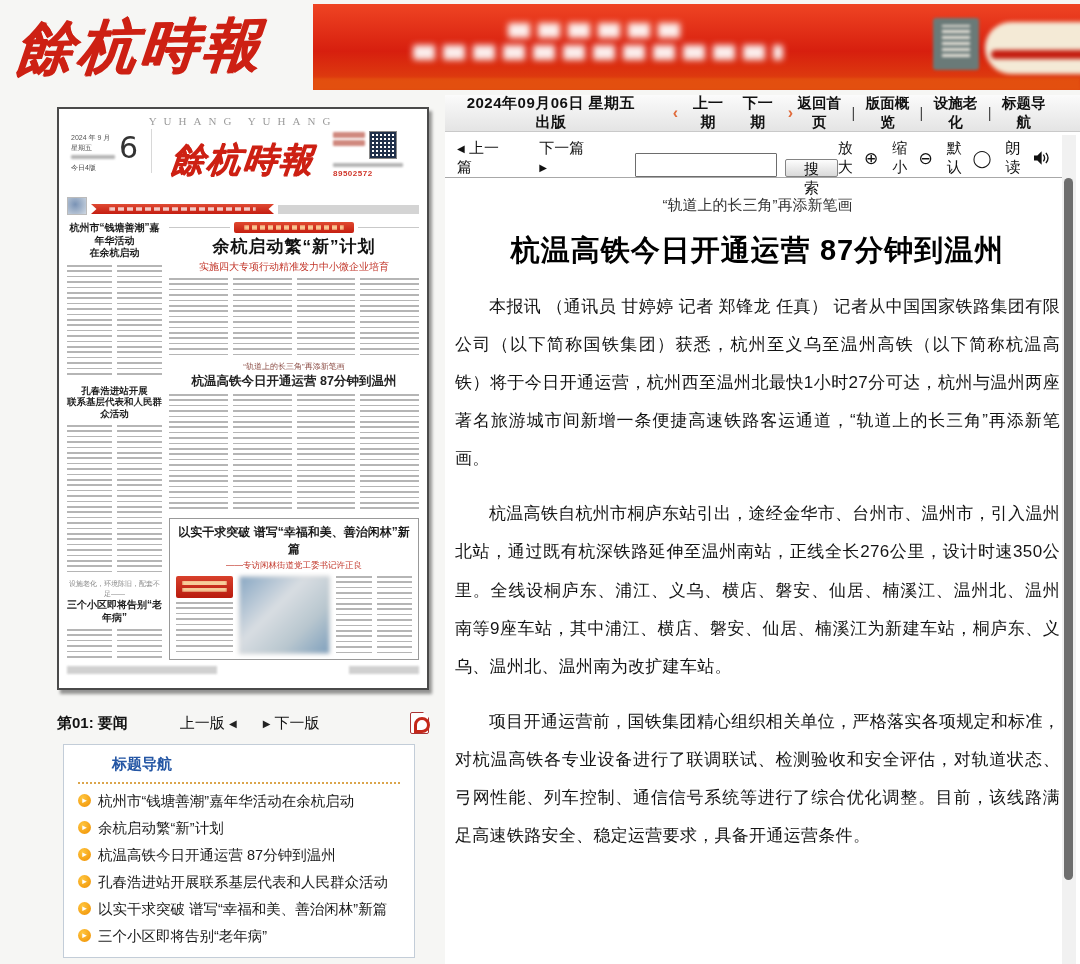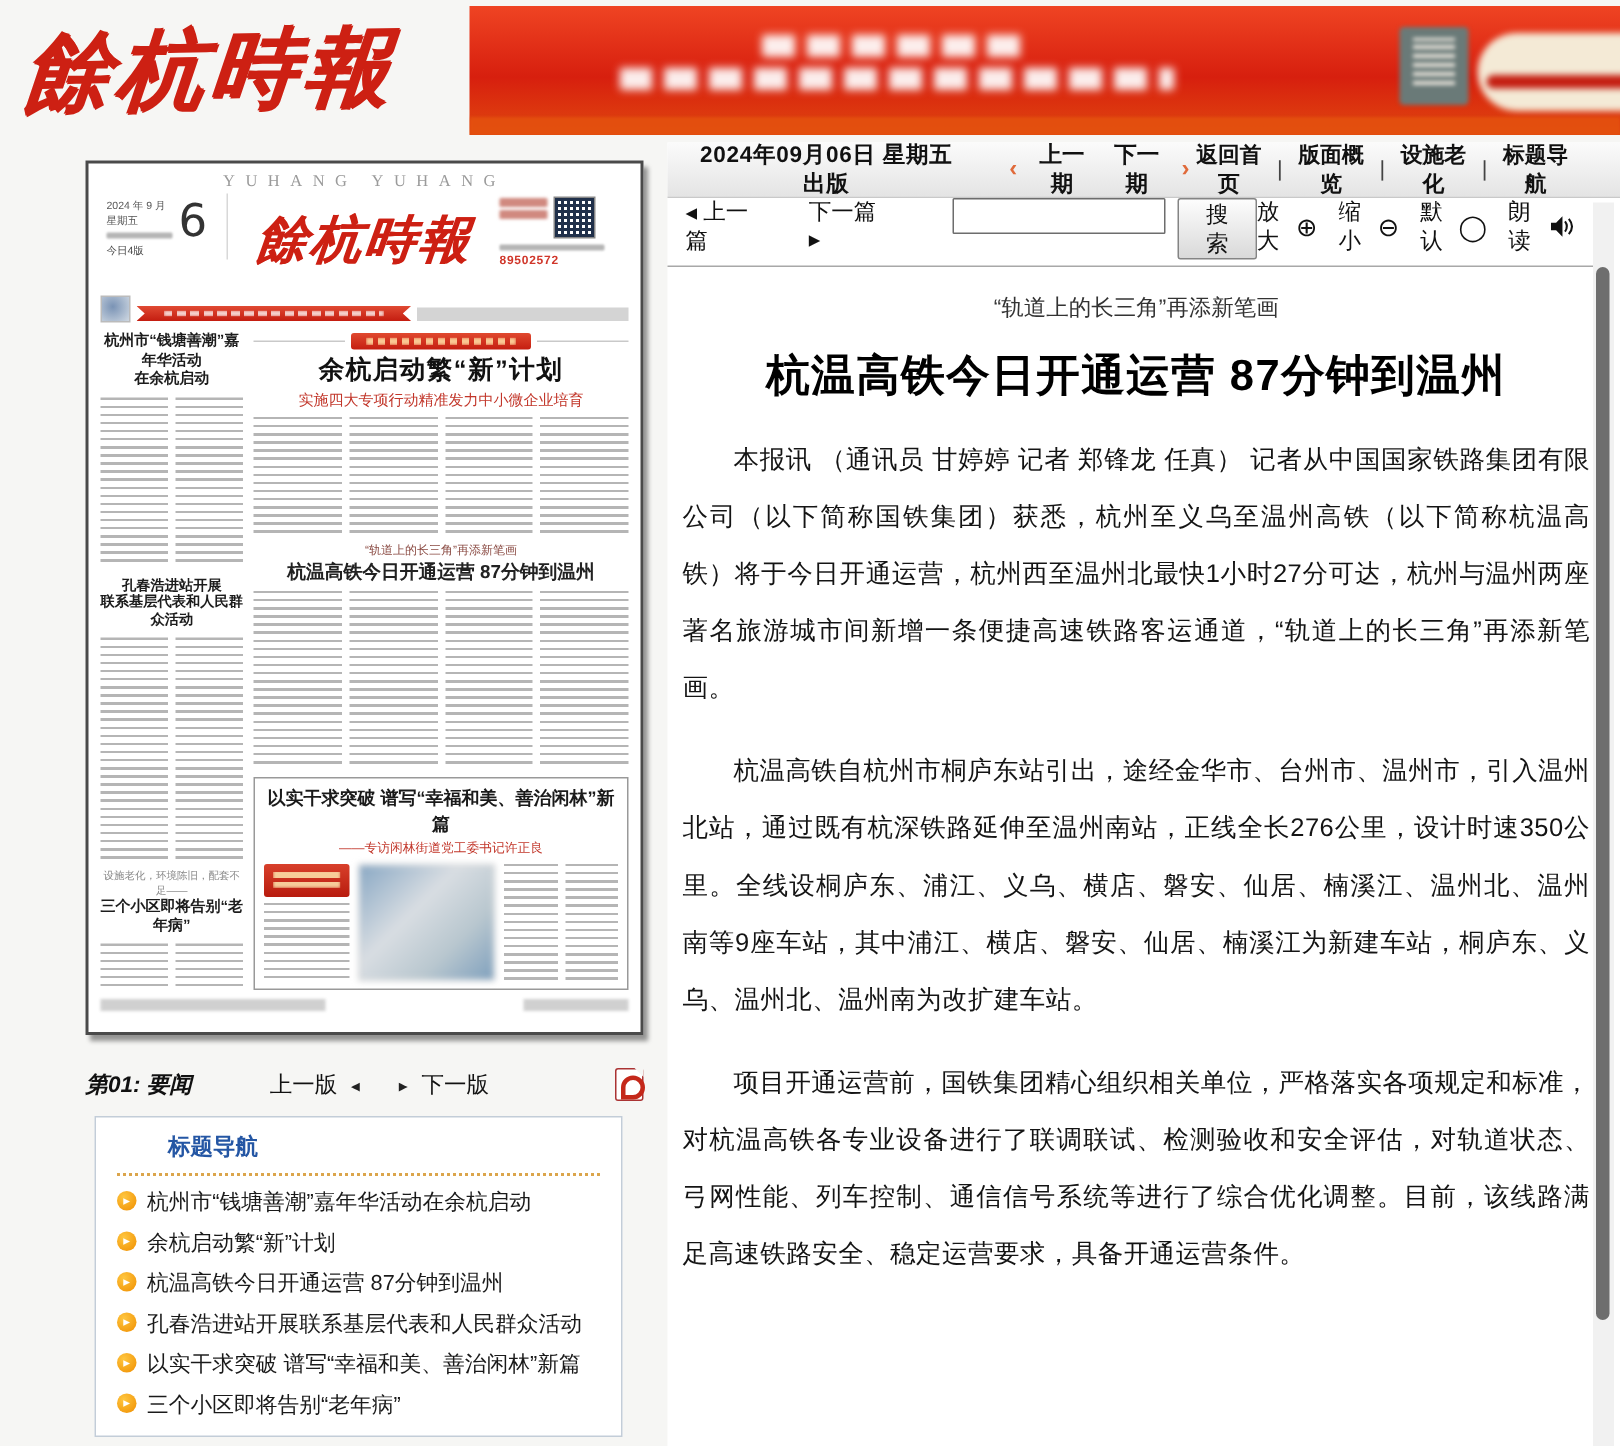--- a/index.html
+++ b/index.html
@@ -91,22 +91,22 @@
     -webkit-mask-image:repeating-linear-gradient(0deg,#000 0 4px,transparent 4px 7px);
     mask-image:repeating-linear-gradient(0deg,#000 0 4px,transparent 4px 7px);}
   .a5-photo{width:38%;background:linear-gradient(135deg,#89a8c4 0%,#d8dde2 40%,#b9c7cf 70%,#7fa0bd 100%);
     filter:blur(2px);border:1px solid #ccc;}
   .a6-kicker{font-size:7px;color:#888;text-align:center;margin-top:6px;}
   .thumb-footer{display:flex;justify-content:space-between;margin-top:6px;}
   .thumb-footer .f{height:8px;filter:blur(1px);opacity:.7;background:#bdbdbd;}
 
   
   #pagenav{left:57px;top:710px;width:372px;height:26px;display:flex;align-items:center;font-size:15px;color:#111;}
-  #pagenav .plabel{font-weight:bold;font-style:italic;}
-  #pagenav .pnav{margin-left:52px;display:flex;gap:26px;font-family:Liberation Mono, monospace;}
+  #pagenav .plabel{font-weight:bold;}
+  #pagenav .pnav{margin-left:52px;display:flex;gap:26px;}
   #pagenav .navlink{cursor:pointer;}
   #pagenav .tri{font-size:10px;vertical-align:1px;color:#222;}
   .pdf-icon{margin-left:auto;width:17px;height:20px;background:#fff;border:1px solid #a33;position:relative;border-radius:2px;}
   .pdf-icon::before{content:"";position:absolute;right:-1px;top:-1px;border-style:solid;border-width:0 6px 6px 0;
     border-color:transparent #f6f6f4 transparent transparent;}
   .pdf-icon::after{content:"";position:absolute;left:3px;top:4px;width:10px;height:10px;border:3px solid #c4281a;
     border-radius:50% 50% 50% 0;}
 
   
   #titlenav{left:63px;top:744px;width:352px;height:214px;background:#fff;border:1px solid #c3cdd8;
@@ -123,27 +123,27 @@
   #rightpanel{left:445px;top:95px;width:635px;bottom:0;background:#fff;}
   #issue-header{height:37px;background:linear-gradient(180deg,#fbfbfb,#e4e4e4);
     border-bottom:1px solid #c9c9c9;display:flex;align-items:center;font-size:15px;color:#111;padding:0 12px;box-sizing:border-box;text-align:center;}
   #issue-header .date{font-weight:bold;letter-spacing:.5px;}
   #issue-header .issue-links{margin-left:28px;display:flex;align-items:center;gap:10px;font-weight:bold;}
   #issue-header .red-arrow{color:#e06a3a;font-weight:bold;font-size:16px;}
   #issue-header .top-links{margin-left:auto;margin-right:18px;font-size:14.5px;font-weight:bold;display:flex;gap:6px;align-items:center;}
   #issue-header .top-links .sep{color:#444;font-weight:normal;}
   #issue-header .toplink{cursor:pointer;}
 
-  #toolbar{height:46px;display:flex;align-items:flex-start;border-bottom:1px solid #a8a8a8;
+  #toolbar{height:46px;display:flex;align-items:flex-end;border-bottom:1px solid #a8a8a8;
     padding:0 12px;box-sizing:border-box;font-size:15px;color:#111;margin-right:18px;}
   #toolbar .artnav{display:flex;gap:34px;}
   #toolbar .navlink{cursor:pointer;}
   #toolbar .tri{font-size:10px;vertical-align:1px;}
   #search-input{margin-left:48px;width:132px;height:22px;border:1px solid #6d6d6d;border-radius:1px;font-size:14px;padding:0 4px;}
-  #search-btn{margin-left:8px;height:41px;padding:0 12px;font-size:15px;border:1px solid #848484;border-radius:2px;
+  #search-btn{margin-left:8px;height:18px;padding:0 12px;font-size:15px;border:1px solid #848484;border-radius:2px;
     background:linear-gradient(180deg,#fdfdfd,#d9d9d9);cursor:pointer;color:#111;font-family:Liberation Mono, monospace;}
   #toolbar .viewtools{margin-left:auto;display:flex;align-items:center;gap:14px;font-size:15px;}
   .vt{display:flex;align-items:center;gap:3px;cursor:pointer;}
   .vt .sym{font-size:17px;line-height:17px;}
 
   #article{padding:10px 20px 0 10px;}
   .kicker{text-align:center;font-size:15px;color:#333;margin-top:8px;}
   .art-title{text-align:center;font-size:29px;font-weight:bold;color:#000;margin:16px 0 6px;letter-spacing:1px;}
   .para{font-size:17px;line-height:2.24;color:#141414;text-align:justify;text-indent:2em;
     margin:17px 0;letter-spacing:.3px;}

